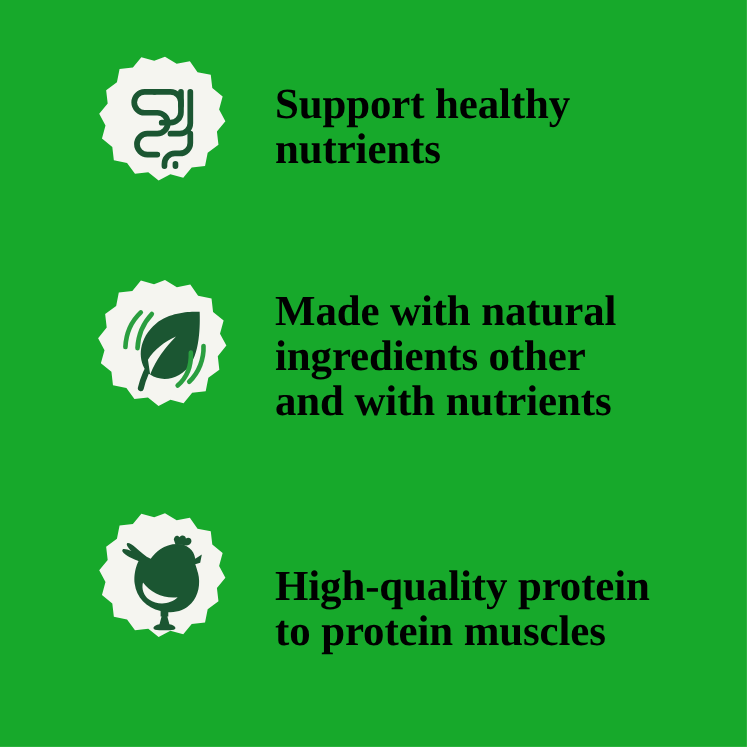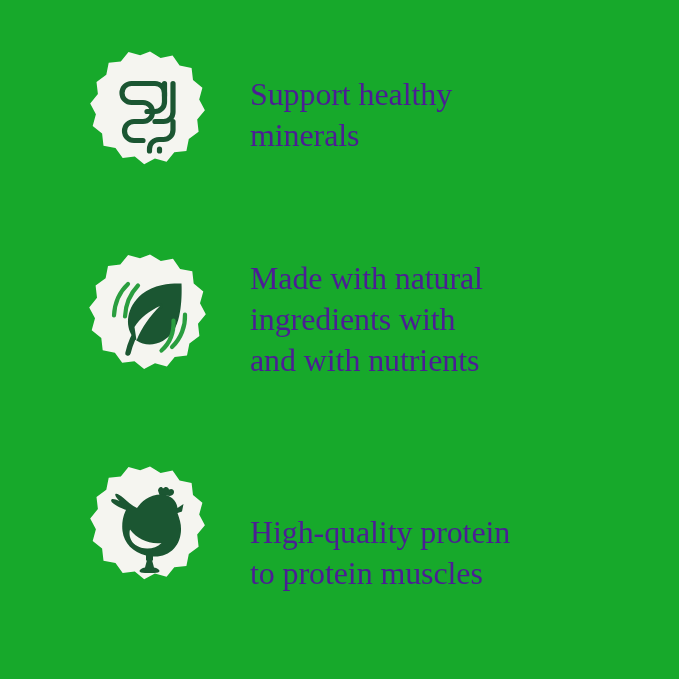--- a/index.html
+++ b/index.html
@@ -23,21 +23,21 @@
 
   .benefit-row {
     position: absolute;
     left: 0;
     width: 679px;
     display: flex;
     align-items: center;
   }
 
   #benefit-row-0 { top: 50px;  height: 130px; }
-  #benefit-row-1 { top: 253px; height: 132px; }
+  #benefit-row-1 { top: 253px; height: 132px; align-items: flex-end; }
   #benefit-row-2 { top: 465px; height: 130px; }
 
   .badge {
     position: relative;
     flex: 0 0 auto;
     margin-left: 85px;
     width: 130px;
     height: 130px;
   }
   #benefit-row-1 .badge { height: 132px; width: 132px; margin-left: 84px; }
@@ -45,24 +45,24 @@
   .badge svg {
     display: block;
     width: 100%;
     height: 100%;
     overflow: visible;
   }
 
   .benefit-text {
     flex: 1 1 auto;
     margin-left: 35px;
-    color: #4c1d95;
-    font-size: 32px;
+    color: #000000;
+    font-size: 39px;
     line-height: 41px;
-    font-weight: normal;
+    font-weight: bold;
     letter-spacing: -0.1px;
     font-family: "Liberation Serif", "DejaVu Serif", serif;
     -webkit-font-smoothing: antialiased;
   }
   .benefit-text .line {
     display: block;
     white-space: nowrap;
   }
 
   #benefit-row-0 .benefit-text { margin-left: 35px; }
@@ -112,21 +112,21 @@
                    A9.5 9.5 0 0 1 78.5 89.5
                    L74.0 89.5
                    A9.5 9.5 0 0 0 64.5 99.0
                    L64.5 101.0"></path>
           <path d="M74.5 99.0 L74.5 101.0"></path>
         </g>
       </svg>
     </div>
     <div class="benefit-text">
       <span class="line">Support healthy</span>
-      <span class="line">minerals</span>
+      <span class="line">nutrients</span>
     </div>
   </div>
 
   <div class="benefit-row" id="benefit-row-1">
     <div class="badge">
       <svg viewBox="0 0 132 132">
         <path d="M66 1.5
                  L76.8 8.1 L89.0 5.7 L96.1 15.9 L108.3 18.3 L109.7 30.6
                  L119.3 38.4 L116.0 50.3 L121.8 61.2 L114.0 70.8
                  L115.4 83.1 L105.4 90.4 L103.0 102.6 L90.7 104.0
@@ -154,21 +154,21 @@
         </g>
 
         <g fill="none" stroke="#2A9E3F" stroke-width="4.2" stroke-linecap="round">
           <path d="M101.0 61.5 C101.5 73.0 97.0 85.5 88.0 94.0"></path>
           <path name="arc" d="M89.5 67.5 C90.0 79.0 86.0 90.0 77.5 97.5"></path>
         </g>
       </svg>
     </div>
     <div class="benefit-text">
       <span class="line">Made with natural</span>
-      <span class="line">ingredients with</span>
+      <span class="line">ingredients other</span>
       <span class="line">and with nutrients</span>
     </div>
   </div>
 
   <div class="benefit-row" id="benefit-row-2">
     <div class="badge">
       <svg viewBox="0 0 130 130">
         <path d="M65 1.5
                  L75.6 8.0 L87.6 5.6 L94.6 15.6 L106.6 18.0 L108.0 30.1
                  L117.4 37.8 L114.2 49.5 L119.9 60.2 L112.2 69.6

